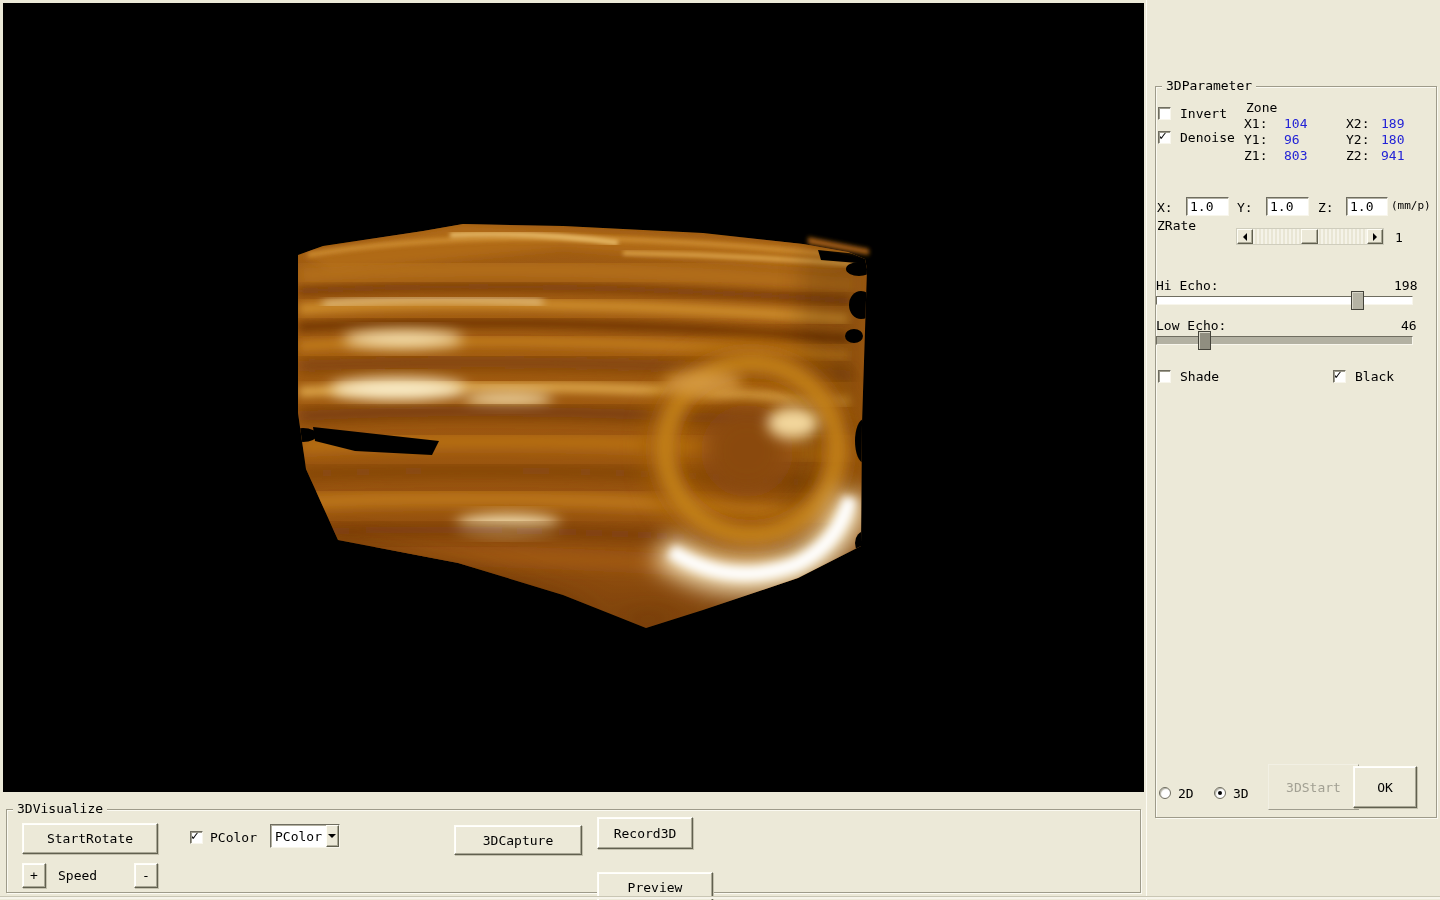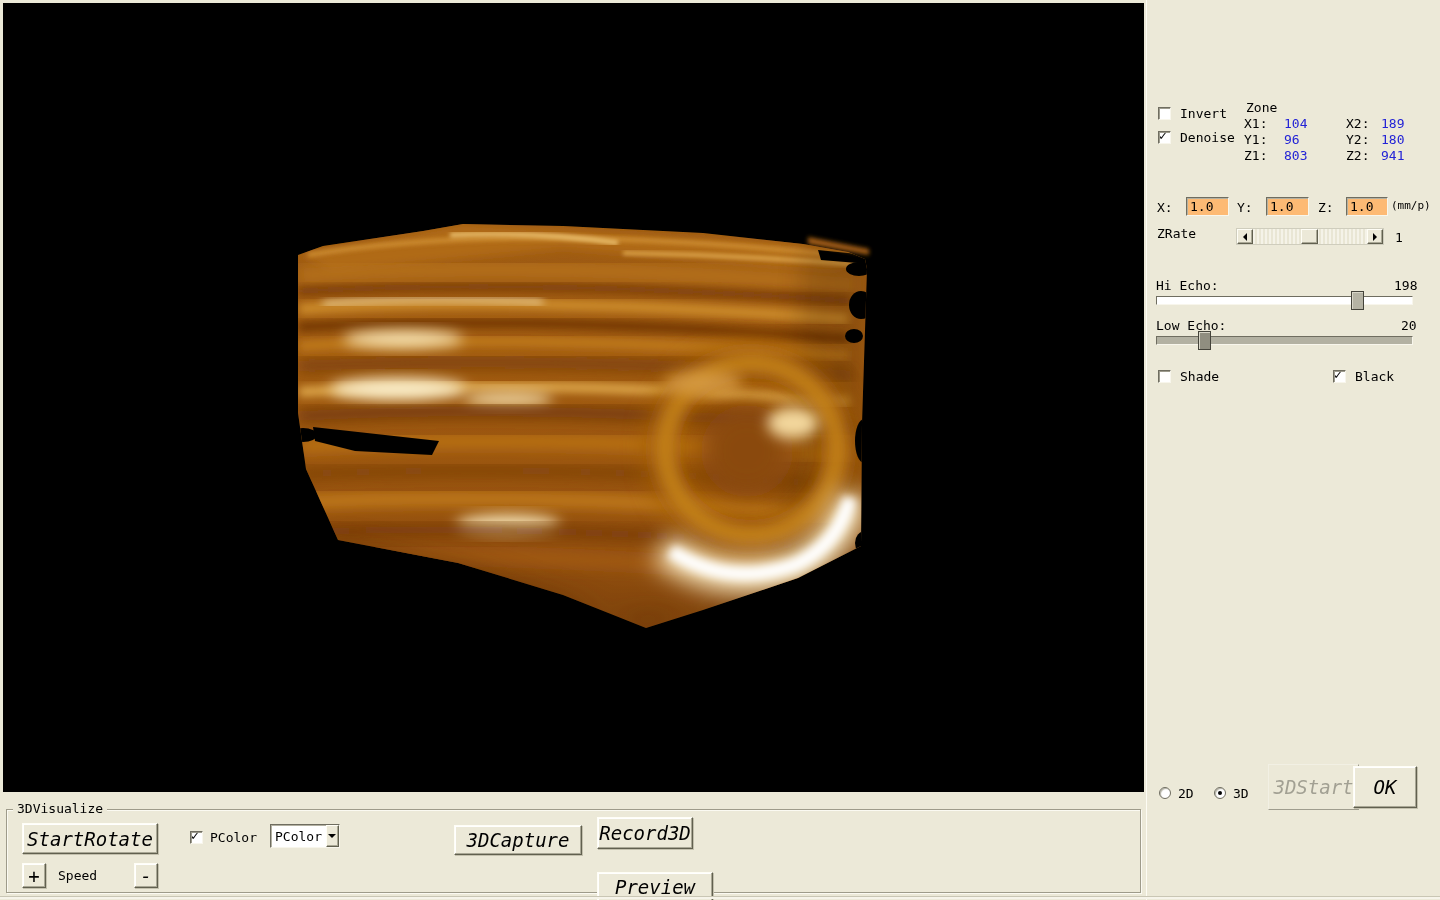--- a/index.html
+++ b/index.html
@@ -18,23 +18,23 @@
   .blue{color:#2323d6;}
   .cb{position:absolute;width:13px;height:13px;background:#fff;border:1px solid;
       border-color:#6f6d60 #f8f6ec #f8f6ec #6f6d60;box-shadow:inset 1px 1px 0 #9d9b8d;}
   .cb .check{position:absolute;left:0px;top:-3px;font-size:13px;font-weight:bold;line-height:13px;}
   .radio{position:absolute;width:12px;height:12px;border-radius:50%;background:#fff;border:1px solid #6f6d60;
          box-shadow:inset 1px 1px 1px #b5b3a5;}
   .radio.sel::after{content:"";position:absolute;left:3px;top:3px;width:4px;height:4px;border-radius:50%;background:#000;}
   .btn{position:absolute;display:flex;align-items:center;justify-content:center;cursor:default;
        background:#ece9d8;border:1px solid;border-color:#fffef6 #61604f #61604f #fffef6;
        box-shadow:inset -1px -1px 0 #aaa896, inset 1px 1px 0 #fff, 1px 1px 0 #c4c1ae;
-       font-family:inherit;font-size:19px;white-space:nowrap;font-style:italic;}
+       font-family:inherit;font-size:13px;white-space:nowrap;}
   .btn.dis{color:#a2a093;border-color:#f2f0e4 #9f9d8e #9f9d8e #f2f0e4;box-shadow:none;}
-  .tin{position:absolute;background:#fdba74;border:1px solid;border-color:#6f6d60 #f8f6ec #f8f6ec #6f6d60;
+  .tin{position:absolute;background:#ffffff;border:1px solid;border-color:#6f6d60 #f8f6ec #f8f6ec #6f6d60;
        box-shadow:inset 1px 1px 0 #b3b1a2;font-family:inherit;font-size:13px;padding:0 3px;}
   
   .sb{position:absolute;height:17px;background:#f2f0e3;border:1px solid #cfcdbd;
       background-image:repeating-linear-gradient(90deg,#f5f3e8 0 2px,#e9e6d4 2px 4px);}
   .sb-btn{position:absolute;top:0;width:16px;height:15px;background:#ece9d8;
           border:1px solid;border-color:#fffef6 #61604f #61604f #fffef6;box-shadow:inset -1px -1px 0 #aaa896;
           display:flex;align-items:center;justify-content:center;}
   .tri-l{width:0;height:0;border:4px solid transparent;border-right-color:#000;margin-left:-4px;}
   .tri-r{width:0;height:0;border:4px solid transparent;border-left-color:#000;margin-right:-4px;}
   .tri-d{width:0;height:0;border:4px solid transparent;border-top-color:#000;margin-bottom:-4px;}
@@ -137,20 +137,23 @@
         <ellipse cx="851" cy="333" rx="9" ry="7" fill="#000"></ellipse>
         <ellipse cx="861" cy="438" rx="9" ry="22" fill="#000"></ellipse>
         <ellipse cx="862" cy="540" rx="10" ry="12" fill="#000"></ellipse>
       </g>
 
       <path d="M805,234 L866,246 L866,252 L805,241 Z" fill="#a05c12" filter="url(#f2)"></path>
     </svg>
   </div>
 
   <div class="rpanel">
+    <div class="groupbox" style="left:8px;top:86px;width:282px;height:732px;">
+      <span class="grouplabel">3DParameter</span>
+    </div>
 
     <span class="cb" style="left:11px;top:107px;">
       <span class="check"></span>
     </span>
     <span class="lbl" style="left:33px;top:106px;">Invert</span>
 
     <span class="cb" style="left:11px;top:131px;">
       <span class="check">✓</span>
     </span>
     <span class="lbl" style="left:33px;top:130px;">Denoise</span>
@@ -170,39 +173,39 @@
     <span class="lbl blue" style="left:234px;top:148px;">941</span>
 
     <span class="lbl" style="left:10px;top:200px;">X:</span>
     <input class="tin" style="left: 39px; top: 197px; width: 43px; height: 19px;" value="1.0">
     <span class="lbl" style="left:90px;top:200px;">Y:</span>
     <input class="tin" style="left: 119px; top: 197px; width: 43px; height: 19px;" value="1.0">
     <span class="lbl" style="left:171px;top:200px;">Z:</span>
     <input class="tin" style="left: 199px; top: 197px; width: 42px; height: 19px;" value="1.0">
     <span class="lbl small" style="left:244px;top:199px;">(mm/p)</span>
 
-    <span class="lbl" style="left:10px;top:226px;">ZRate</span>
+    <span class="lbl" style="left:10px;top:218px;">ZRate</span>
     <div class="sb" style="left:89px;top:228px;width:148px;">
       <div class="sb-btn" style="left:0;">
         <span class="tri-l"></span>
       </div>
       <div class="sb-thumb" style="left:64px;"></div>
       <div class="sb-btn" style="right:0;">
         <span class="tri-r"></span>
       </div>
     </div>
     <span class="lbl" style="left:248px;top:230px;">1</span>
 
     <span class="lbl" style="left:9px;top:278px;">Hi Echo:</span>
     <span class="lbl" style="left:247px;top:278px;">198</span>
     <div class="track white" style="left:9px;top:296px;width:257px;"></div>
     <div class="thumb" style="left:204px;top:291px;"></div>
 
     <span class="lbl" style="left:9px;top:318px;">Low Echo:</span>
-    <span class="lbl" style="left:254px;top:318px;">20</span>
+    <span class="lbl" style="left:254px;top:318px;">46</span>
     <div class="track gray" style="left:9px;top:336px;width:257px;"></div>
     <div class="thumb dark" style="left:51px;top:331px;"></div>
 
     <span class="cb" style="left:11px;top:370px;">
       <span class="check"></span>
     </span>
     <span class="lbl" style="left:33px;top:369px;">Shade</span>
     <span class="cb" style="left:186px;top:370px;">
       <span class="check">✓</span>
     </span>

